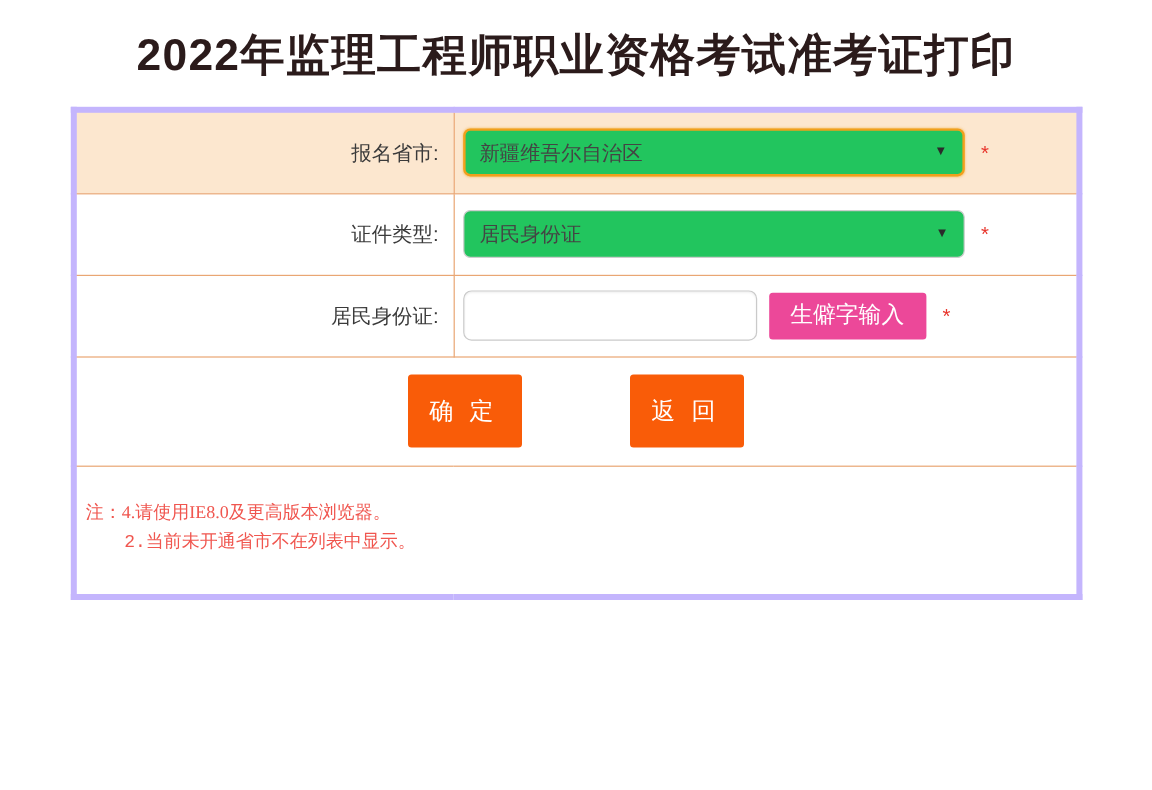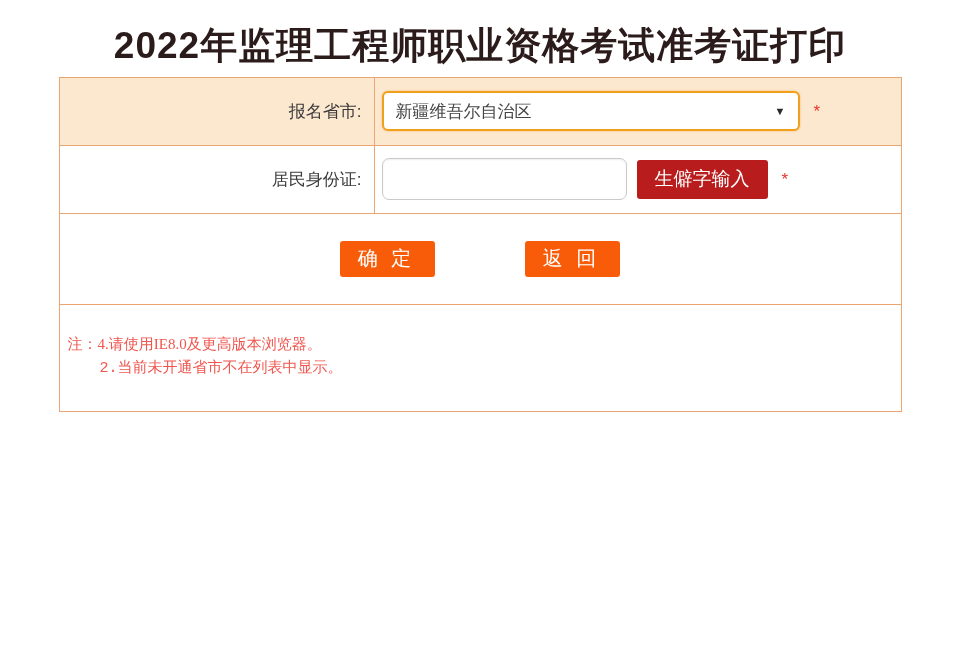--- a/index.html
+++ b/index.html
@@ -25,23 +25,23 @@
     letter-spacing: 1px;
     margin: 0;
     padding-top: 26px;
     padding-bottom: 6px;
     line-height: 1.1;
     white-space: nowrap;
   }
 
   .form-table {
     width: 843px;
-    margin: 4px auto;
+    margin: 16px auto;
     border-collapse: collapse;
-    border: 1px solid #c4b5fd;
+    border: 5px solid #c4b5fd;
     table-layout: fixed;
   }
   .form-table tr.row-shaded > td {
     background: #fce7cf;
   }
   .form-table tr.row-plain > td {
     background: #ffffff;
   }
   .form-table td {
     border: 1px solid #e9a673;
@@ -68,21 +68,21 @@
     align-items: center;
     gap: 10px;
   }
 
   
   .select-box {
     position: relative;
     box-sizing: border-box;
     height: 40px;
     width: 418px;
-    background: #ffffff;
+    background: #22c55e;
     border: 1px solid #cdcdcd;
     border-radius: 6px;
     display: flex;
     align-items: center;
     padding: 0 34px 0 13px;
     font-size: 17px;
     color: #444;
     box-shadow: inset 0 1px 1px rgba(0,0,0,0.04);
   }
   .select-box.focused {
@@ -112,21 +112,21 @@
     font-size: 16px;
     color: #333;
     padding: 0 10px;
     outline: none;
     font-family: "Liberation Sans", "DejaVu Sans", sans-serif;
   }
   .input-wide { width: 420px; }
   .input-mid  { width: 245px; }
 
   .orange-btn {
-    background: #b91c1c;
+    background: #ec4899;
     color: #ffffff;
     border: none;
     border-radius: 3px;
     font-size: 19px;
     font-family: "Liberation Sans", "DejaVu Sans", sans-serif;
     padding: 9px 18px;
     cursor: pointer;
     line-height: 1.1;
     white-space: nowrap;
   }
@@ -175,21 +175,21 @@
     gap: 90px;
   }
   .submit-btn {
     background: #f95c08;
     color: #fff;
     border: none;
     border-radius: 3px;
     font-size: 20px;
     font-family: "Liberation Sans", "DejaVu Sans", sans-serif;
     width: 95px;
-    height: 36px;
+    height: 61px;
     letter-spacing: 4px;
     cursor: pointer;
     padding-left: 4px;
   }
 
   
   td.notes-cell {
     padding: 14px 0 16px 8px;
     height: 76px;
   }
@@ -216,20 +216,32 @@
         <div class="field-inner">
           <div class="select-box focused">
             <span>新疆维吾尔自治区</span>
             <span class="select-arrow">▼</span>
           </div>
           <span class="req-star">*</span>
         </div>
       </td>
     </tr>
 
+    <tr class="row-plain">
+      <td class="label-cell">证件类型:</td>
+      <td class="field-cell">
+        <div class="field-inner">
+          <div class="select-box">
+            <span>居民身份证</span>
+            <span class="select-arrow">▼</span>
+          </div>
+          <span class="req-star">*</span>
+        </div>
+      </td>
+    </tr>
 
 
     <tr class="row-plain">
       <td class="label-cell">居民身份证:</td>
       <td class="field-cell">
         <div class="field-inner">
           <input class="text-input input-mid" type="text" value="" style="">
           <button class="orange-btn">生僻字输入</button>
           <span class="req-star">*</span>
         </div>

